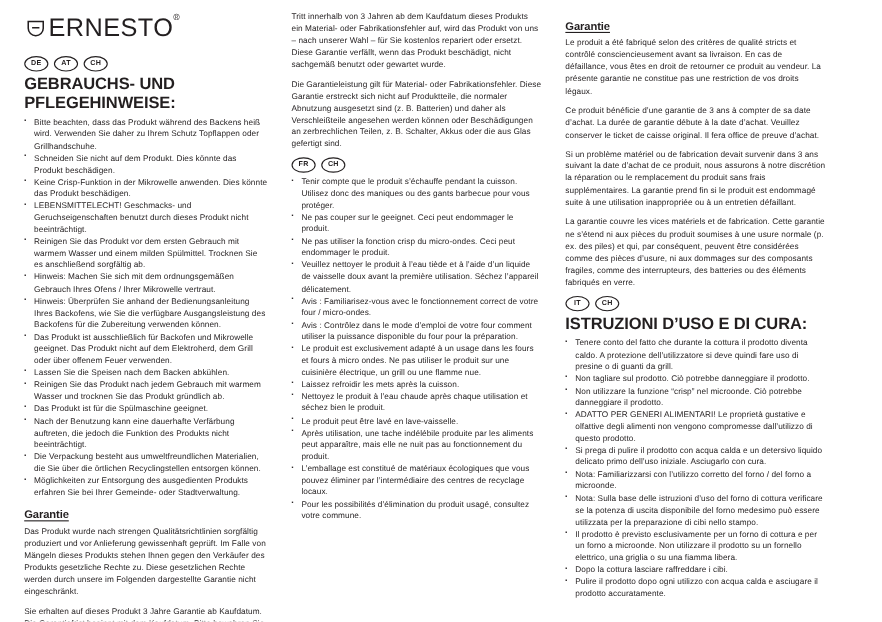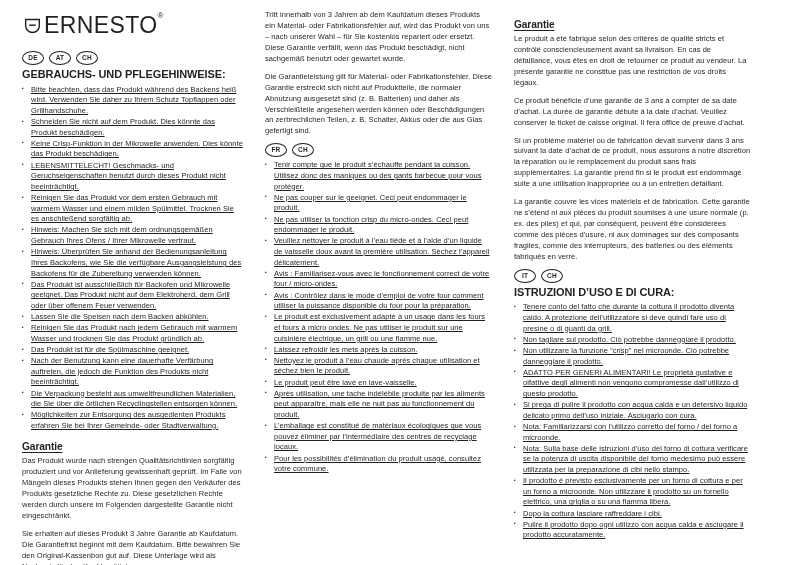--- a/index.html
+++ b/index.html
@@ -84,42 +84,41 @@
     padding: 1.5px 0 1.5px 0;
     width: 20px;
     height: 9px;
     line-height: 1;
     box-sizing: content-box;
     color: #231f20;
   }
 
   
   h2.section-title {
-    font-size: 11px;
+    font-size: 15px;
     font-weight: bold;
     margin: 1px 0 4px 0;
     letter-spacing: -0.1px;
     line-height: 1.15;
   }
   h3.sub-title {
     font-size: 10.2px;
     font-weight: bold;
     margin: 9px 0 4px 0;
     text-decoration: underline;
     text-underline-offset: 2px;
     display: inline-block;
     letter-spacing: -0.1px;
   }
 
   
   ul.bullets {
     list-style: none;
     margin: 0 0 0 0;
     padding: 0;
-    text-decoration: underline;
   }
   ul.bullets > li {
     position: relative;
     padding-left: 9px;
     font-size: 7.5px;
     line-height: 1.42;
     margin-bottom: 0.5px;
     text-align: left;
     letter-spacing: 0.05px;
   }

